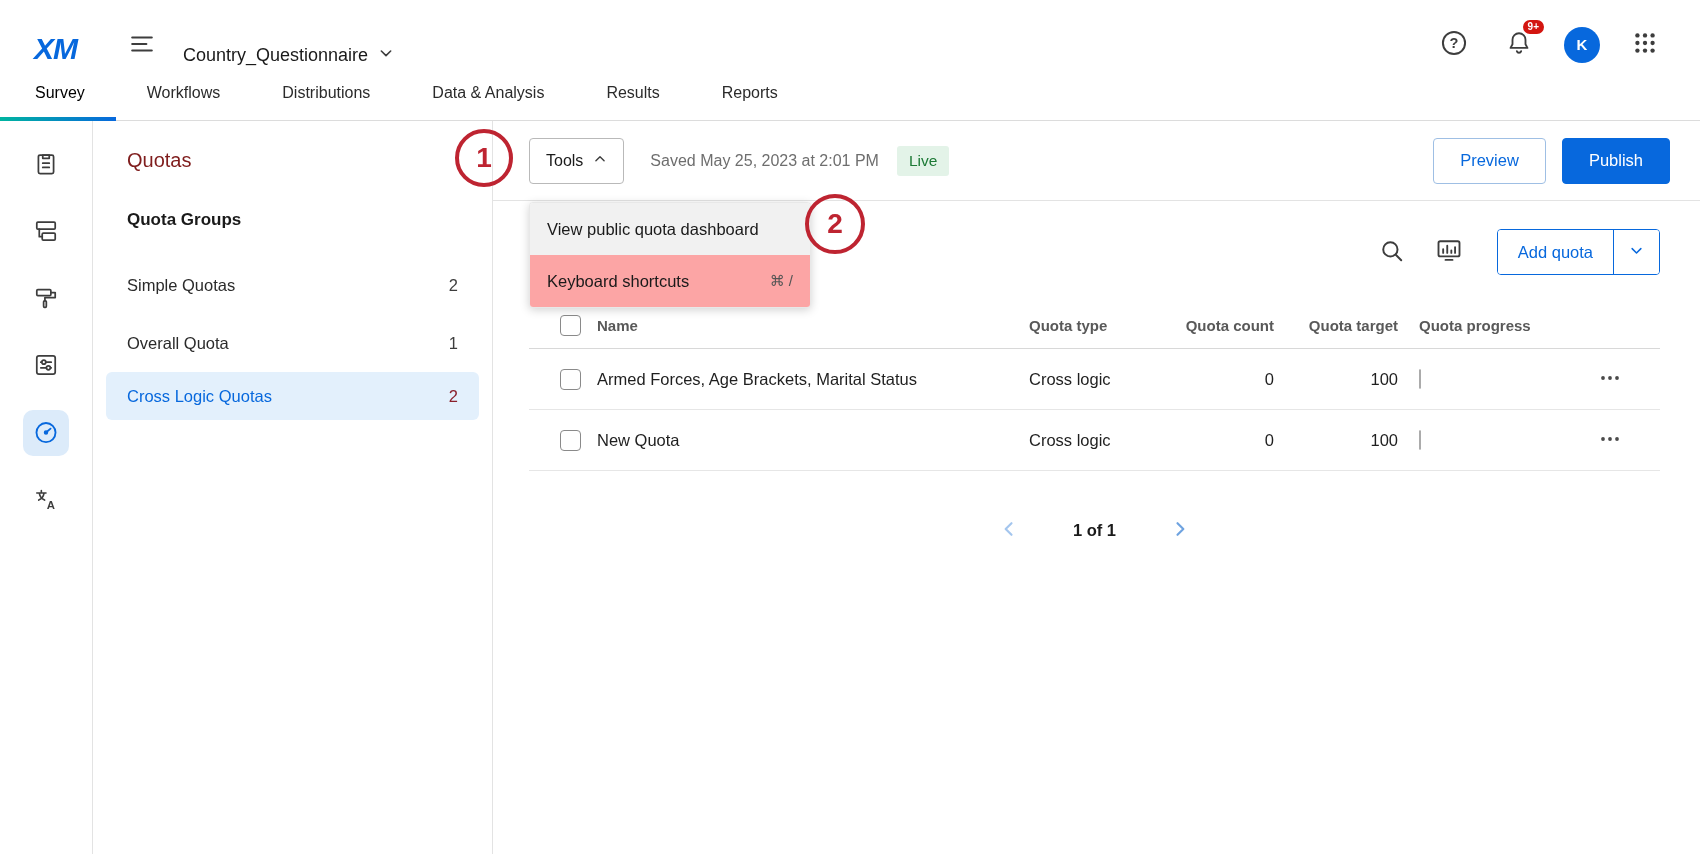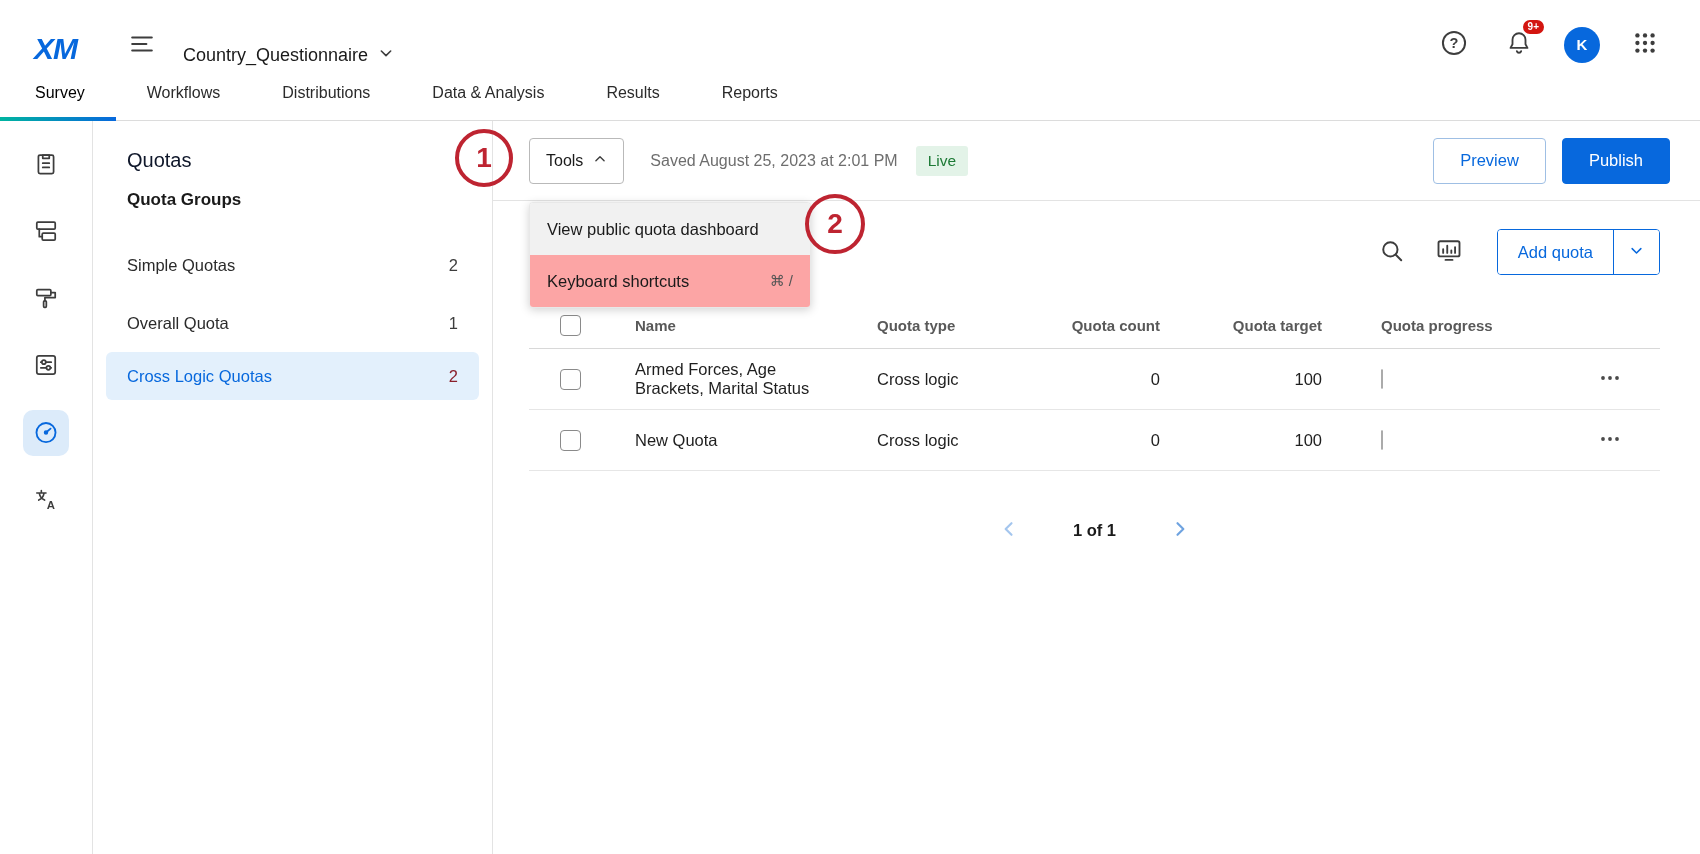--- a/index.html
+++ b/index.html
@@ -29,21 +29,21 @@
 
   
   .body { flex:1; display:flex; min-height:0; }
 
   .rail { width:93px; border-right:1px solid #E3E3E3; display:flex; flex-direction:column; align-items:center; padding-top:21px; gap:21px; }
   .rail-btn { width:46px; height:46px; border:none; background:none; border-radius:10px; display:flex; align-items:center;
     justify-content:center; color:#3d3d3d; cursor:pointer; }
   .rail-btn.active { background:#DCEBFA; color:#0768DD; }
 
   .panel { width:400px; border-right:1px solid #E3E3E3; padding-top:28px; }
-  .panel-title { font-size:20px; color:#0f172a; padding:0 34px; margin-bottom:18px; }
+  .panel-title { font-size:20px; color:#7f1d1d; padding:0 34px; margin-bottom:38px; }
   .panel-heading { font-size:17px; font-weight:bold; color:#1a1a1a; padding:0 34px; margin-bottom:26px; }
   .group-item { height:58px; display:flex; align-items:center; justify-content:space-between; padding:0 34px; font-size:16.5px; color:#2b2b2b; cursor:pointer; }
   .group-item .count { color:#3d3d3d; }
   .group-item.selected { background:#E3F0FC; border-radius:6px; margin:0 13px; padding:0 21px; height:48px; color:#0768DD; }
   .group-item.selected .count { color:#8a1f2b; font-weight:500; }
 
   
   .main { flex:1; position:relative; display:flex; flex-direction:column; min-width:0; }
 
   .toolbar { height:80px; display:flex; align-items:center; padding:0 30px 0 36px; border-bottom:1px solid #E3E3E3; }
@@ -72,21 +72,21 @@
   .content { flex:1; padding:0 40px 0 36px; }
   .controls-row { margin-top:27px; display:flex; align-items:flex-end; justify-content:flex-end; }
   .ctrl-icon-btn { background:none; border:none; padding:8px; color:#3d3d3d; cursor:pointer; display:flex; }
   .ctrl-icon-btn + .ctrl-icon-btn { margin-left:14px; }
   .split-btn { margin-left:26px; display:flex; height:46px; border:1px solid #0768DD; border-radius:4px; overflow:hidden; background:#fff; }
   .split-main { padding:0 20px; background:#fff; border:none; color:#0768DD; font-size:16.5px; cursor:pointer; }
   .split-arrow { width:46px; background:#fff; border:none; border-left:1px solid #0768DD; color:#0768DD; cursor:pointer;
     display:flex; align-items:center; justify-content:center; }
 
   .qtable { margin-top:28px; }
-  .qrow { display:grid; grid-template-columns:68px minmax(0,1fr) 150px 95px 124px 175px 87px; align-items:center;gap:38px; }
+  .qrow { display:grid; grid-template-columns:68px minmax(0,1fr) 150px 95px 124px 175px 87px; align-items:center; }
   .qhead { height:46px; border-bottom:1px solid #D8D8D8; font-size:15px; font-weight:bold; color:#595959; }
   .qbody-row { height:61px; border-bottom:1px solid #E6E6E6; font-size:16.5px; color:#1f1f1f; }
   .cell-right { text-align:right; }
   .cell-progress { padding-left:21px; }
   .checkbox { width:21px; height:21px; border:1px solid #8a8a8a; border-radius:4px; background:#fff; cursor:pointer; margin-left:31px; }
   .progress-track { width:150px; height:9px; border:1px solid #ABABAB; border-radius:5px; background:#FCFCFC; overflow:hidden; }
   .progress-fill { height:100%; background:#0768DD; width:0; }
   .row-menu { background:none; border:none; cursor:pointer; color:#4a4a4a; display:flex; justify-content:center; width:100%; padding-right:14px; }
 
   .pagination { margin-top:44px; display:flex; align-items:center; justify-content:center; gap:50px; }
@@ -244,21 +244,21 @@
 
       <div class="toolbar">
         <button class="tools-btn">
           <span>Tools</span>
           <span>
             <svg width="14" height="14" viewBox="0 0 24 24" fill="none" stroke="#3d3d3d" stroke-width="2.4" stroke-linecap="round" stroke-linejoin="round">
                 <path d="M5 15l7-7 7 7"></path>
               </svg>
           </span>
         </button>
-        <span class="saved-text">Saved August 25, 2023 at 2:01 PM</span>
+        <span class="saved-text">Saved May 25, 2023 at 2:01 PM</span>
         <span class="live-badge">Live</span>
         <div class="toolbar-right">
           <button class="btn-outline">Preview</button>
           <button class="btn-primary">Publish</button>
         </div>
       </div>
 
       <div class="menu-popup">
         <div class="menu-item highlighted">
           <span>View public quota dashboard</span>

